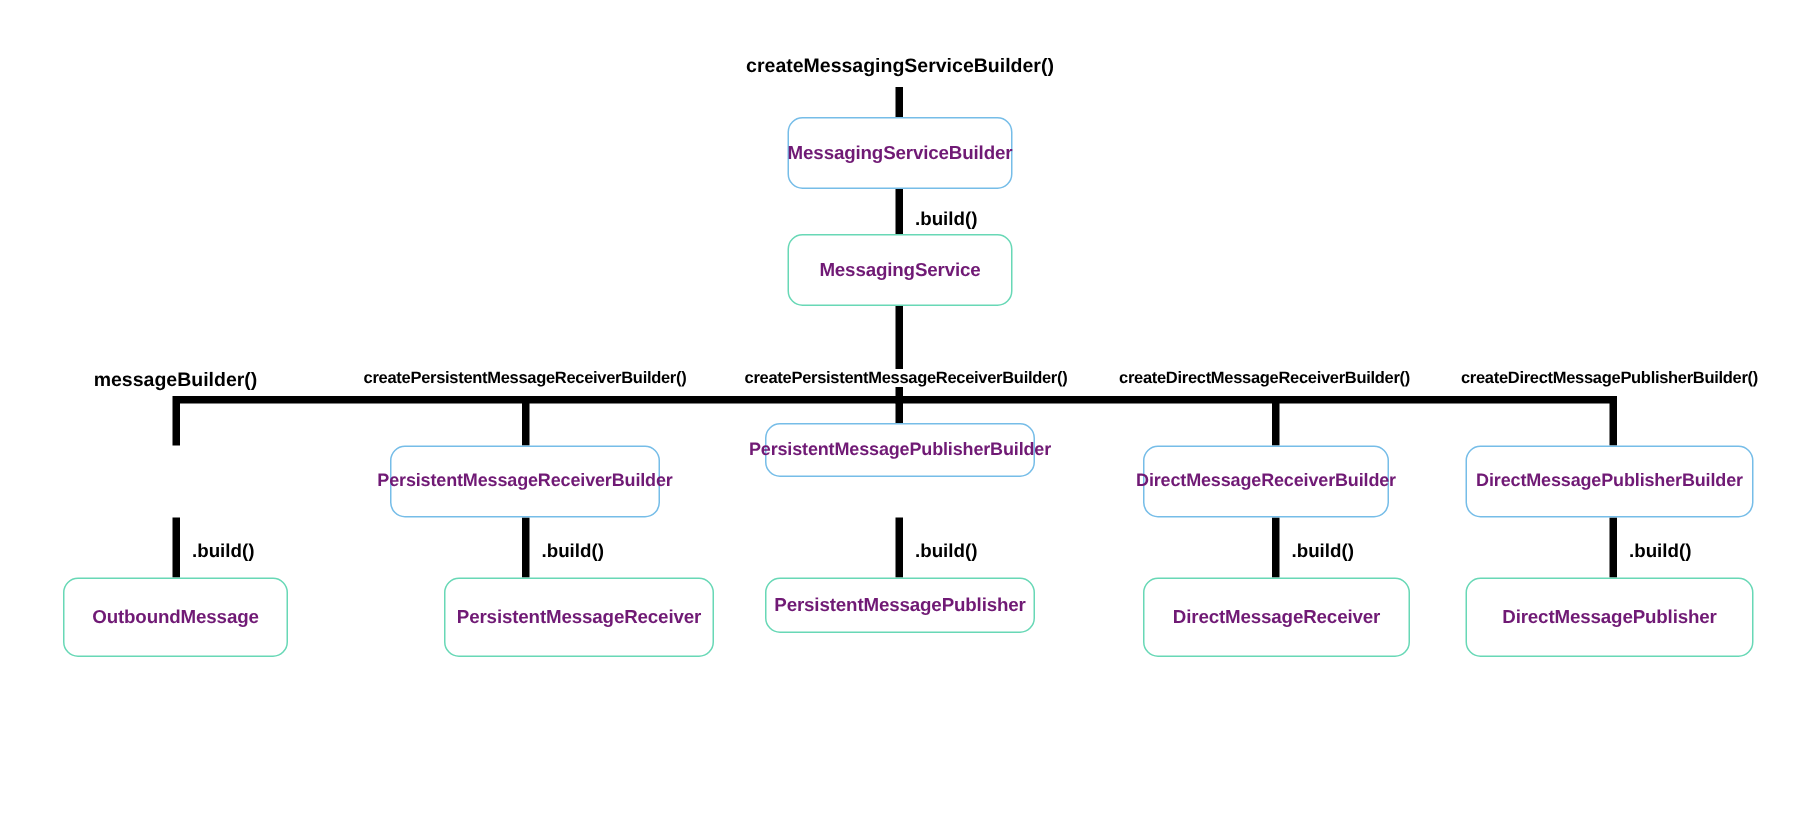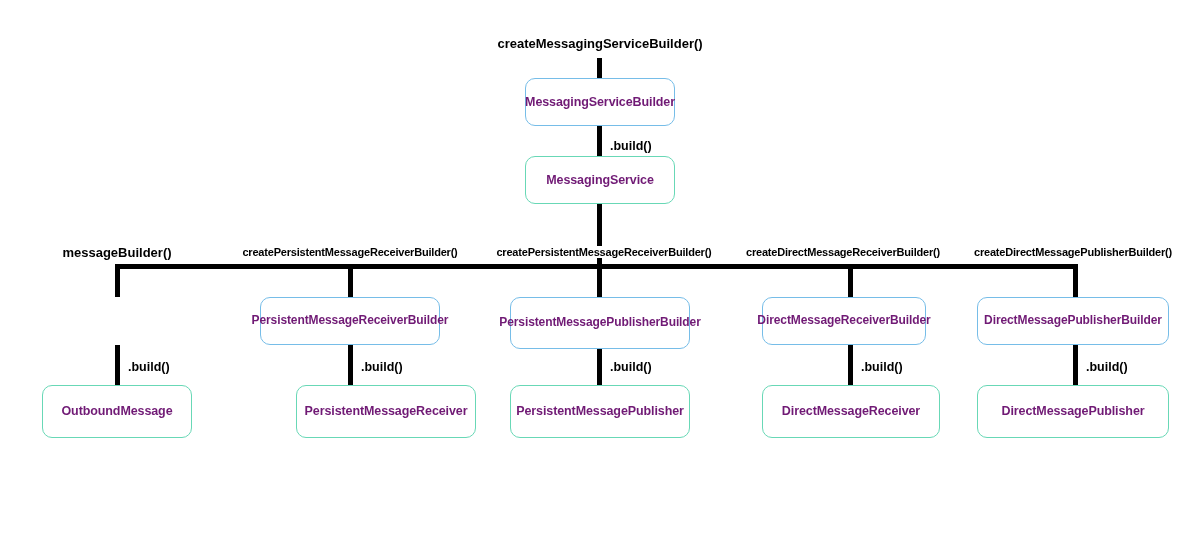--- a/index.html
+++ b/index.html
@@ -129,26 +129,26 @@
 
   <div class="vline" style="left:348px; top:345px; height:40px;"></div>
   <div class="elabel build" style="left:359px; top:360px;">.build()</div>
 
   <div class="node product" style="left:260px; top:385px; width:180px; height:53px;margin-left:36px;">PersistentMessageReceiver</div>
 
   <div class="elabel center small" style="left:604px; top:246px;">createPersistentMessageReceiverBuilder()</div>
 
   <div class="vline" style="left:597px; top:264px; height:33px;"></div>
 
-  <div class="node builder wide-text" style="left:510px; top:297px; width:180px; height:52px;">PersistentMessagePublisherBuilder</div>
+  <div class="node builder wide-text" style="left:510px; top:282px; width:180px; height:36px;">PersistentMessagePublisherBuilder</div>
 
   <div class="vline" style="left:597px; top:345px; height:40px;"></div>
   <div class="elabel build" style="left:608px; top:360px;">.build()</div>
 
-  <div class="node product" style="left:510px; top:385px; width:180px; height:53px;">PersistentMessagePublisher</div>
+  <div class="node product" style="left:510px; top:385px; width:180px; height:37px;">PersistentMessagePublisher</div>
 
   <div class="elabel center small" style="left:843px; top:246px;">createDirectMessageReceiverBuilder()</div>
 
   <div class="vline" style="left:848px; top:264px; height:33px;"></div>
 
   <div class="node builder wide-text" style="left:762px; top:297px; width:164px; height:48px;">DirectMessageReceiverBuilder</div>
 
   <div class="vline" style="left:848px; top:345px; height:40px;"></div>
   <div class="elabel build" style="left:859px; top:360px;">.build()</div>
 

